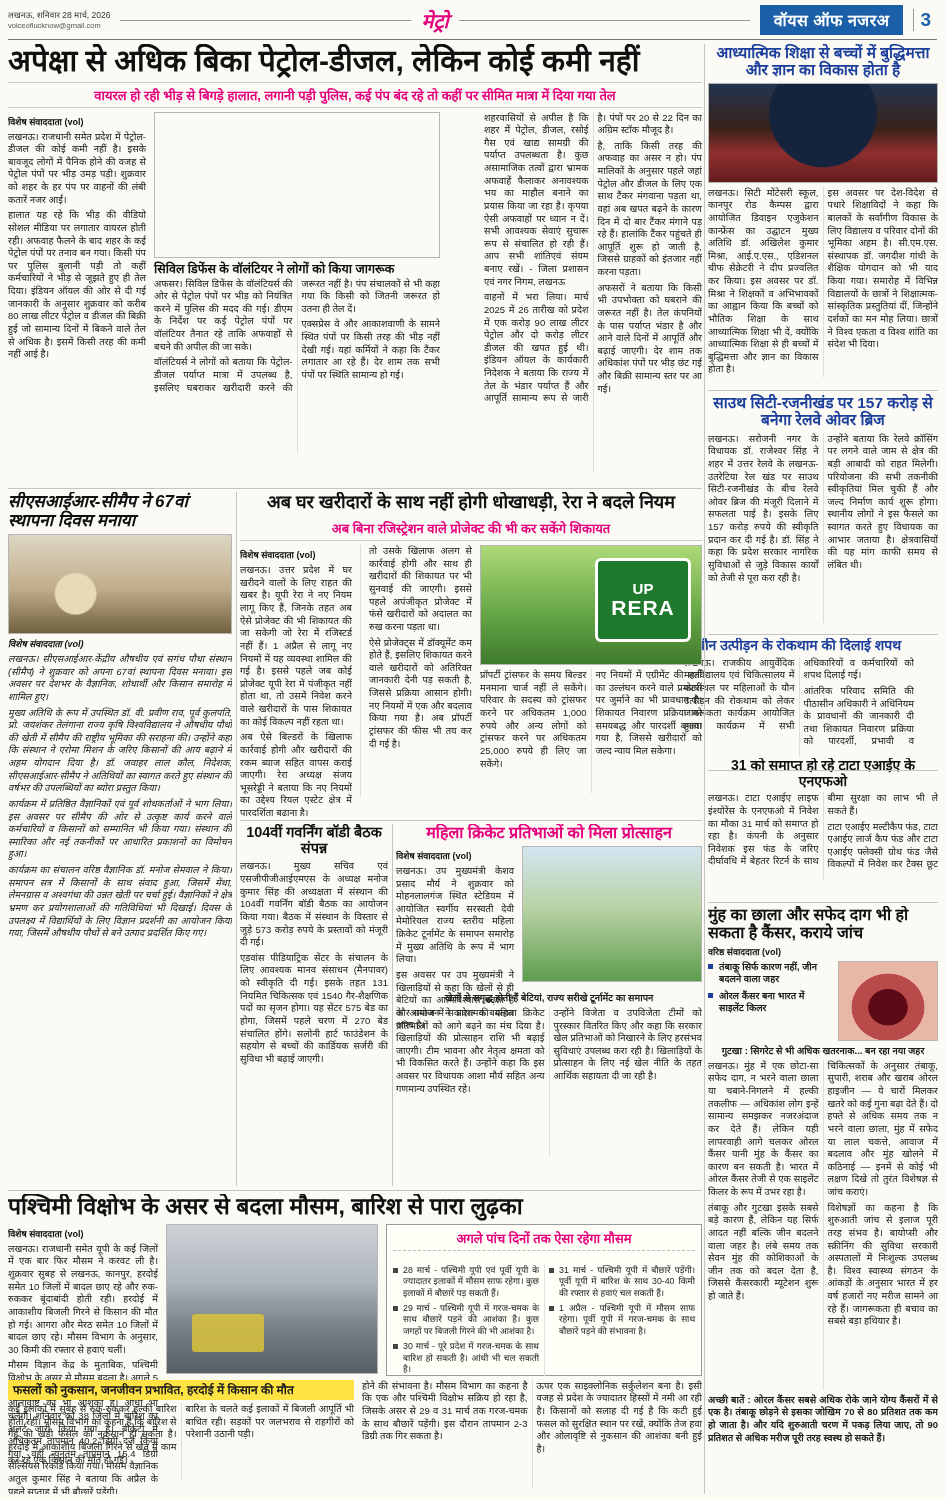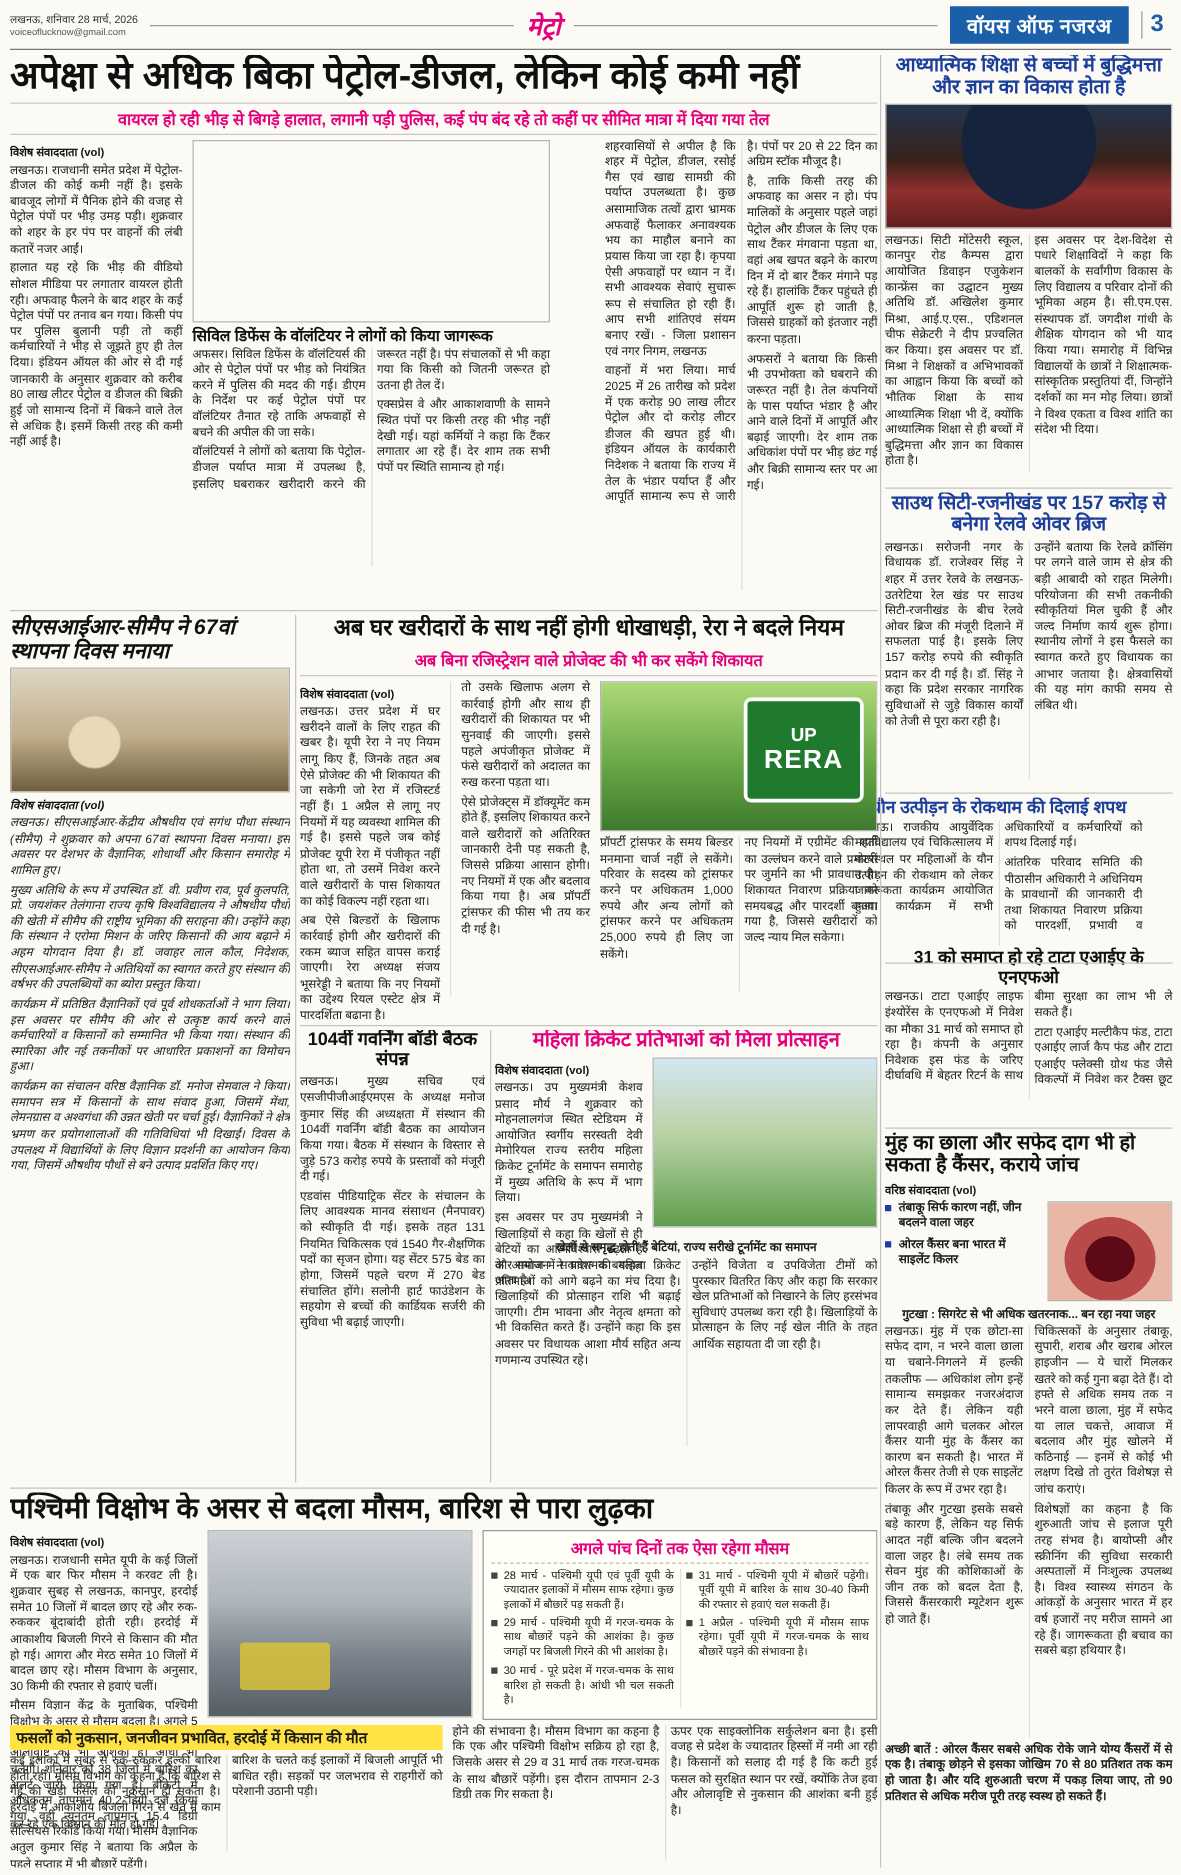--- a/index.html
+++ b/index.html
@@ -69,21 +69,21 @@
   
   ul.bullets { list-style:none; }
   ul.bullets li { position:relative; padding-left:11px; font-weight:bold; font-size:9.5px;
                   line-height:1.3; margin-bottom:4px; }
   ul.bullets li::before { content:""; position:absolute; left:0; top:3px; width:5px; height:5px;
                           background:#1d3f9c; }
 
   
   .wbox { border:1px solid #9a9a9a; padding:4px 6px; background:#fffef7; }
   .wbox-title { color:#e5007d; font-weight:bold; font-size:13px; text-align:center;
-                border-bottom:1px dashed #bbb; padding-bottom:3px; margin-bottom:4px; }
+                border-bottom:1px dashed #bbb; padding-bottom:3px; margin-bottom:14px; }
   .wbox-items { column-count:2; column-gap:10px; column-rule:1px solid #e2e2e2; list-style:none; }
   .wbox-items li { position:relative; padding-left:10px; font-size:8.8px; line-height:1.3;
                    text-align:justify; margin-bottom:4px; break-inside:avoid; }
   .wbox-items li::before { content:""; position:absolute; left:0; top:3px; width:5px; height:5px;
                            background:#444; }
 
   .crops-head { background:#ffe343; font-weight:bold; font-size:12px; line-height:1.2;
                 padding:3px 5px; margin-bottom:3px; }
 
   .caption-bold { font-weight:bold; font-size:9.5px; text-align:center; margin:3px 0; }

